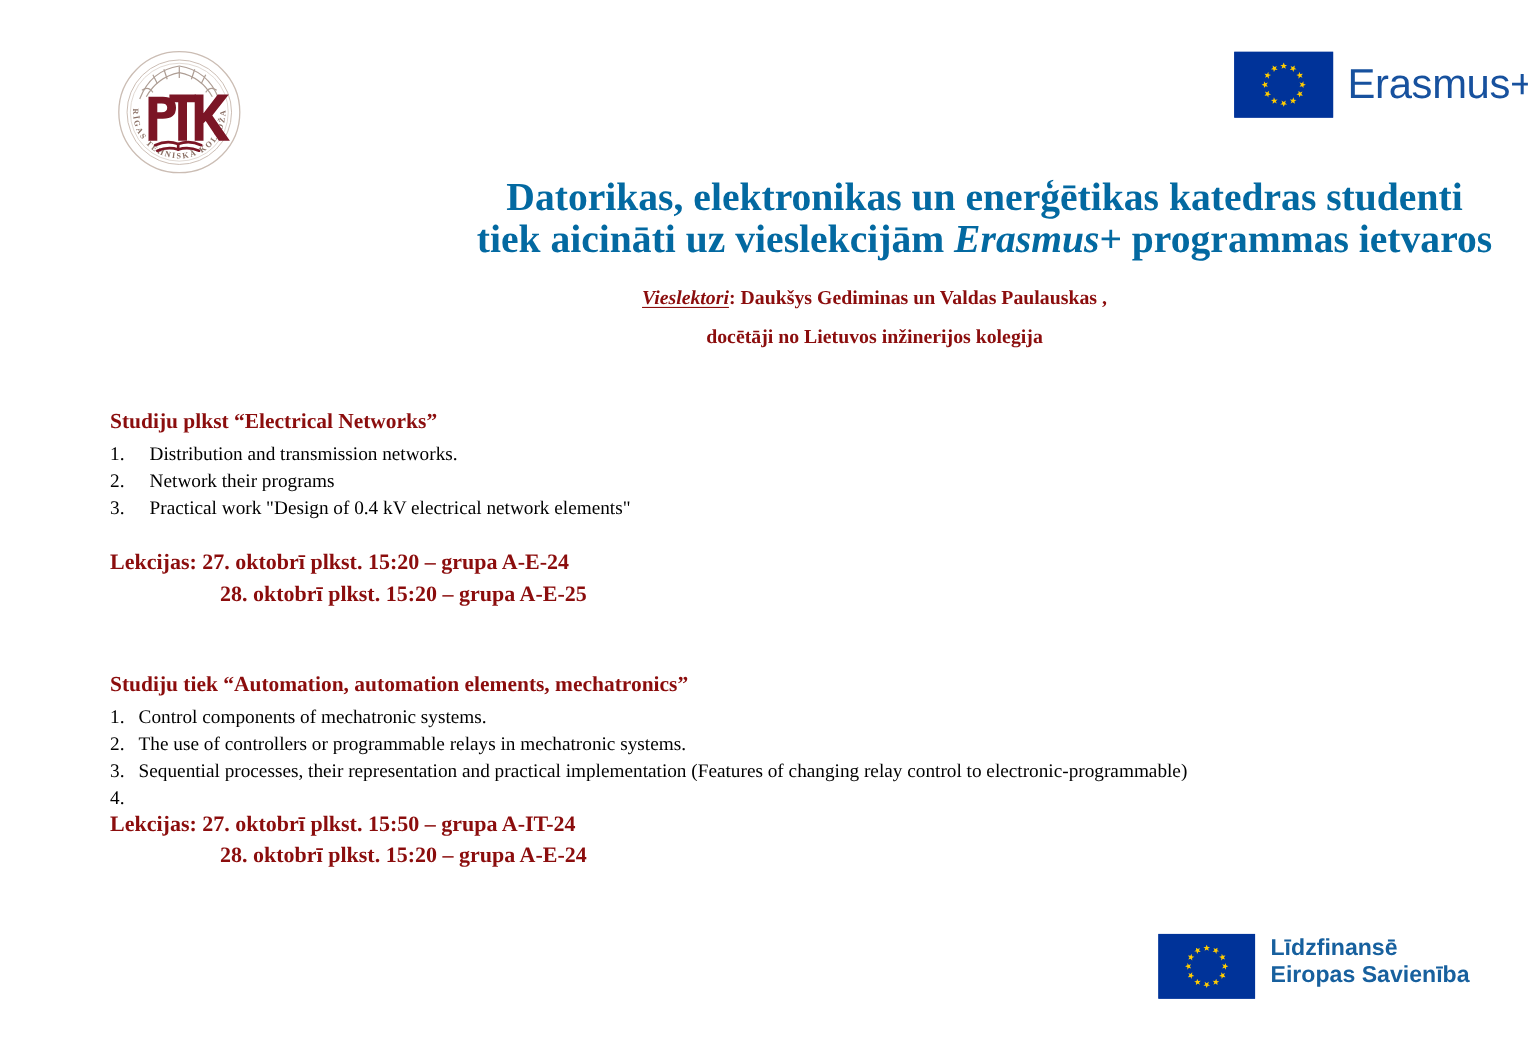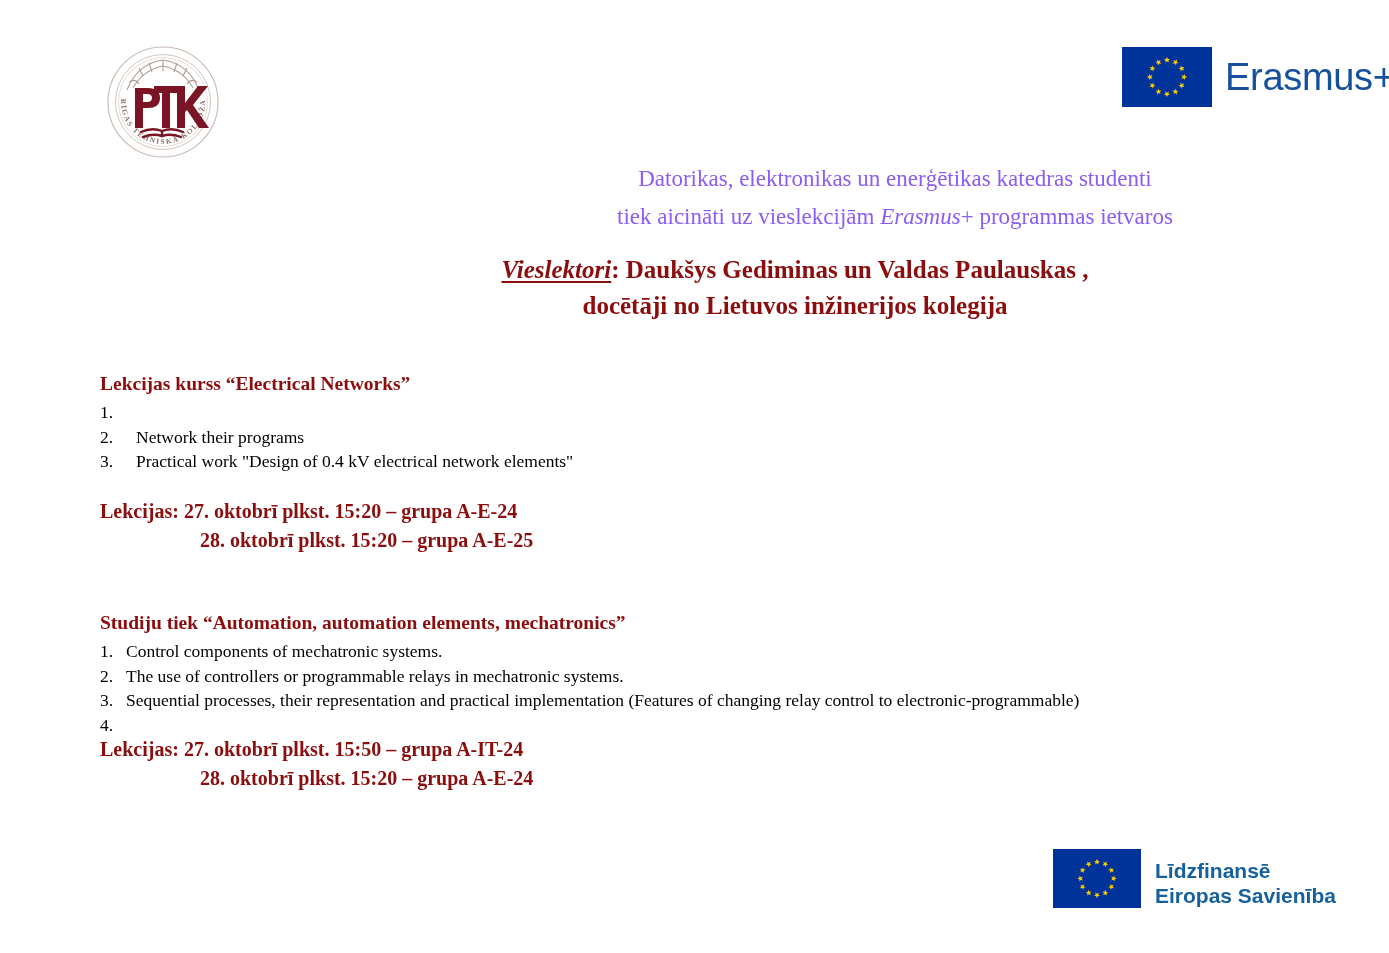--- a/index.html
+++ b/index.html
@@ -55,37 +55,37 @@
 
   
   #title-block {
     position: absolute;
     left: 430px;
     top: 160px;
     width: 930px;
     text-align: center;
   }
   #title-block .tline {
-    font-size: 23px;
-    font-weight: normal;
-    color: #8b5cf6;
+    font-size: 36px;
+    font-weight: bold;
+    color: #0369a1;
     line-height: 38px;
     white-space: nowrap;
   }
   #title-block .tline .ital { font-style: italic; }
 
   #lecturer-block {
     position: absolute;
     left: 400px;
     top: 252px;
     width: 790px;
     text-align: center;
   }
   #lecturer-block .lline {
-    font-size: 25px;
+    font-size: 18px;
     font-weight: bold;
     color: #8b0d0d;
     line-height: 36px;
     white-space: nowrap;
   }
   #lecturer-label {
     font-style: italic;
     text-decoration: underline;
     text-underline-offset: 3px;
   }
@@ -135,21 +135,21 @@
   #schedule2 { top: 735px; }
   .schedule .sline { white-space: nowrap; }
   .schedule .sline.indented { padding-left: 100px; }
 
   
   #cofund-logo {
     position: absolute;
     left: 1053px;
     top: 849px;
     display: flex;
-    align-items: flex-end;
+    align-items: flex-start;
     gap: 14px;
   }
   #cofund-flag { width: 88px; height: 59px; }
   #cofund-text {
     font-family: "Liberation Sans", "DejaVu Sans", sans-serif;
     font-size: 21px;
     font-weight: bold;
     color: #17609e;
     line-height: 25px;
     white-space: nowrap;
@@ -250,25 +250,26 @@
 <div id="title-block">
   <div class="tline">Datorikas, elektronikas un enerģētikas katedras studenti</div>
   <div class="tline"><span>tiek aicināti uz vieslekcijām </span><span class="ital">Erasmus</span><span>+ programmas ietvaros</span></div>
 </div>
 
 <div id="lecturer-block">
   <div class="lline"><span id="lecturer-label">Vieslektori</span><span>:</span><span> Daukšys Gediminas  un Valdas Paulauskas ,</span></div>
   <div class="lline">docētāji no Lietuvos inžinerijos kolegija</div>
 </div>
 
-<div class="course-heading" id="course1-heading">Lekcijas kurss “Electrical Networks”</div>
+<div class="course-heading" id="course1-heading">Studiju plkst “Electrical Networks”</div>
 
 <ul class="course-list" id="course1-list">
   <li>
       <span class="num">1.</span>
+      <span>Distribution and transmission networks.</span>
     </li>
   <li>
       <span class="num">2.</span>
       <span>Network their programs</span>
     </li>
   <li>
       <span class="num">3.</span>
       <span>Practical work "Design of 0.4 kV electrical network elements"</span>
     </li>
 </ul>

